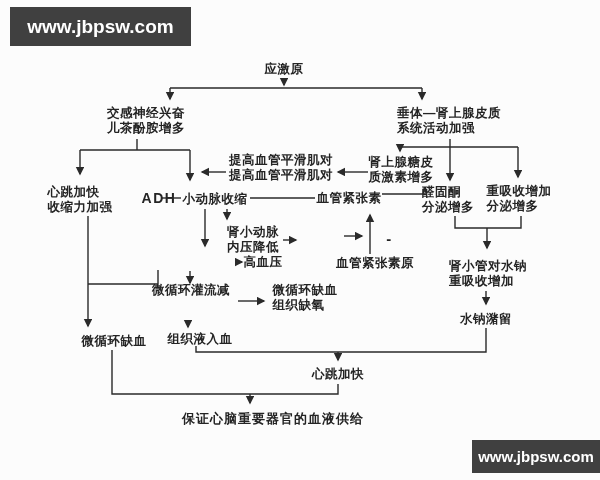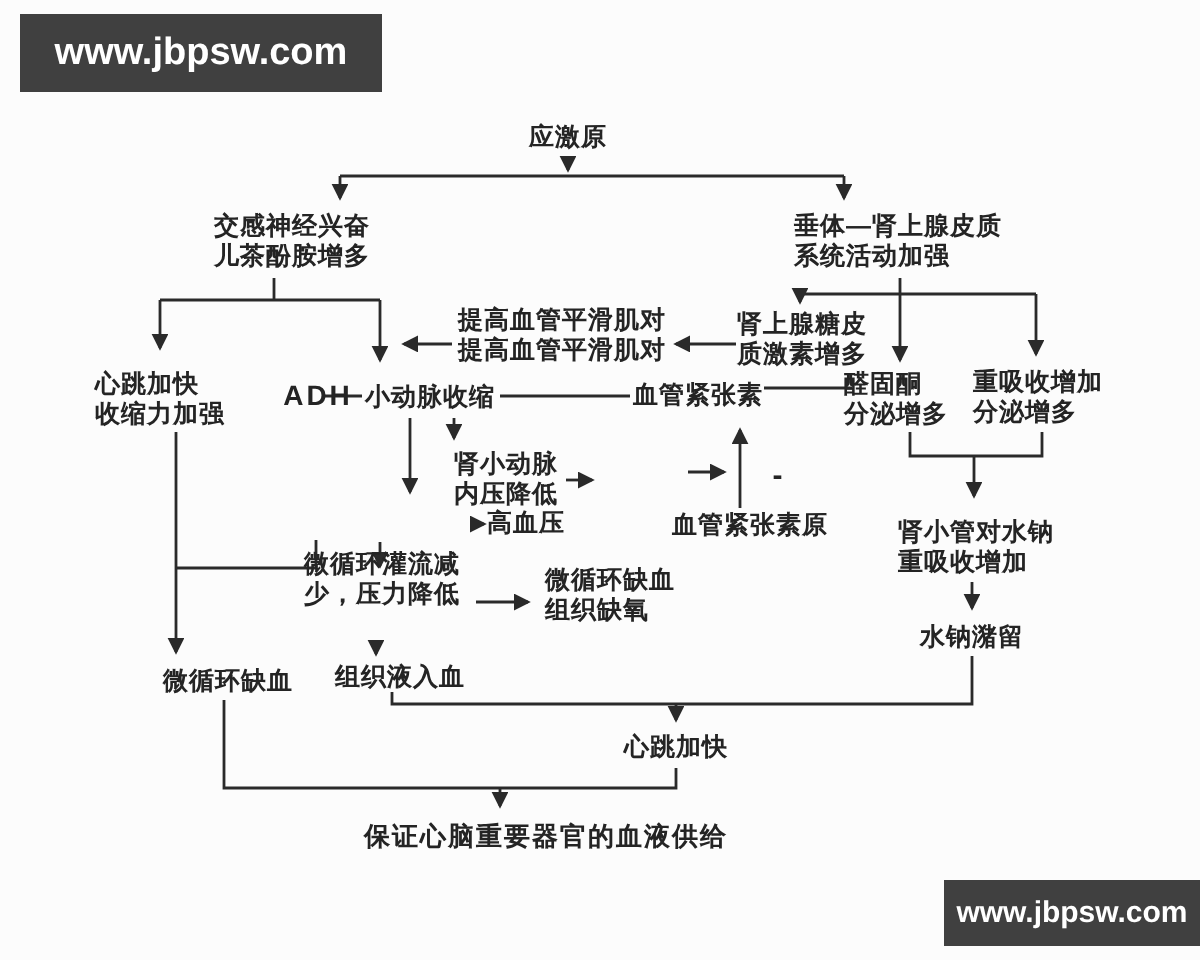--- a/index.html
+++ b/index.html
@@ -133,21 +133,20 @@
 
   <div class="node" style="left:375px;top:263px">血管紧张素原</div>
 
   <div class="node minus" style="left:389px;top:238px">-</div>
 
 
   <div class="node" style="left:263px;top:262px">高血压</div>
 
   <div class="node" style="left:191px;top:290px">
     <span class="ln">微循环灌流减</span>
-    <span class="ln">少，压力降低</span>
   </div>
 
   <div class="node" style="left:305px;top:298px">
     <span class="ln">微循环缺血</span>
     <span class="ln">组织缺氧</span>
   </div>
 
   <div class="node" style="left:200px;top:339px">组织液入血</div>
 
   <div class="node" style="left:114px;top:341px">微循环缺血</div>

